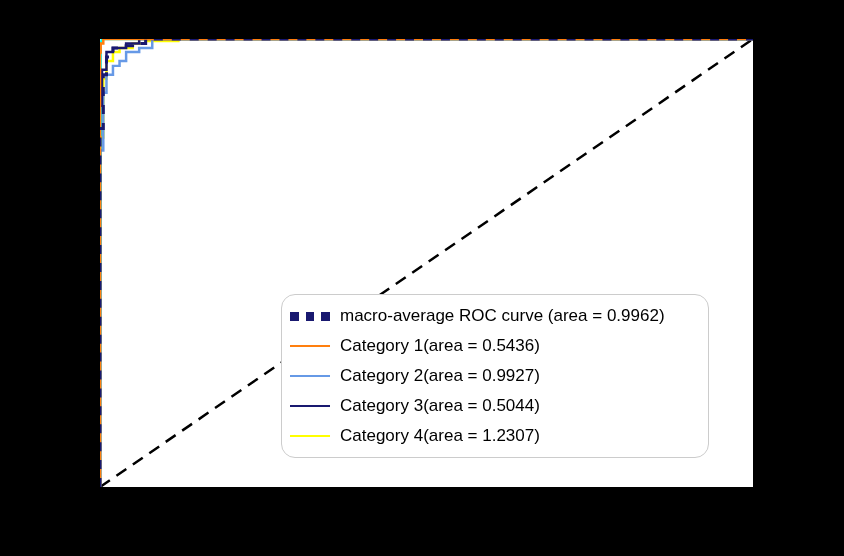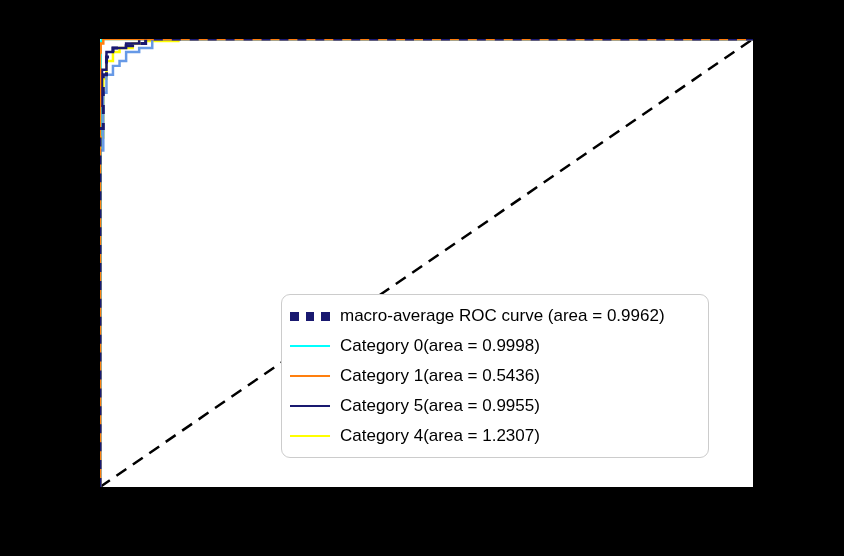--- a/index.html
+++ b/index.html
@@ -26,21 +26,21 @@
       width: 100%;
       height: 100%;
     }
     .legend {
       position: absolute;
       left: 181px;
       top: 255px;
       width: 428px;
       background: #fff;
       border: 1px solid #ccc;
-      border-radius: 9px;
+      border-radius: 14px;
       padding: 6px 8px;
       font-size: 17px;
       color: #000;
     }
     .legend-row {
       display: flex;
       align-items: center;
       height: 30px;
     }
     .legend-swatch {
@@ -97,35 +97,35 @@
         <div class="legend-dash">
             <span></span>
             <span></span>
             <span></span>
           </div>
       </div>
       <div class="legend-label">macro-average ROC curve (area = 0.9962)</div>
     </div>
     <div class="legend-row">
       <div class="legend-swatch">
-        <div class="legend-line" style="background:#00ffff"></div>
-      </div>
-      <div class="legend-label">Category 0(area = 0.9998)</div>
-    </div>
-    <div class="legend-row">
-      <div class="legend-swatch">
         <div class="legend-line" style="background:#ff7f0e"></div>
       </div>
       <div class="legend-label">Category 1(area = 0.5436)</div>
     </div>
     <div class="legend-row">
       <div class="legend-swatch">
+        <div class="legend-line" style="background:#6699e6"></div>
+      </div>
+      <div class="legend-label">Category 2(area = 0.9927)</div>
+    </div>
+    <div class="legend-row">
+      <div class="legend-swatch">
         <div class="legend-line" style="background:#191970"></div>
       </div>
-      <div class="legend-label">Category 5(area = 0.9955)</div>
+      <div class="legend-label">Category 3(area = 0.5044)</div>
     </div>
     <div class="legend-row">
       <div class="legend-swatch">
         <div class="legend-line" style="background:#ffff00"></div>
       </div>
       <div class="legend-label">Category 4(area = 1.2307)</div>
     </div>
   </div>
 </div>
 

